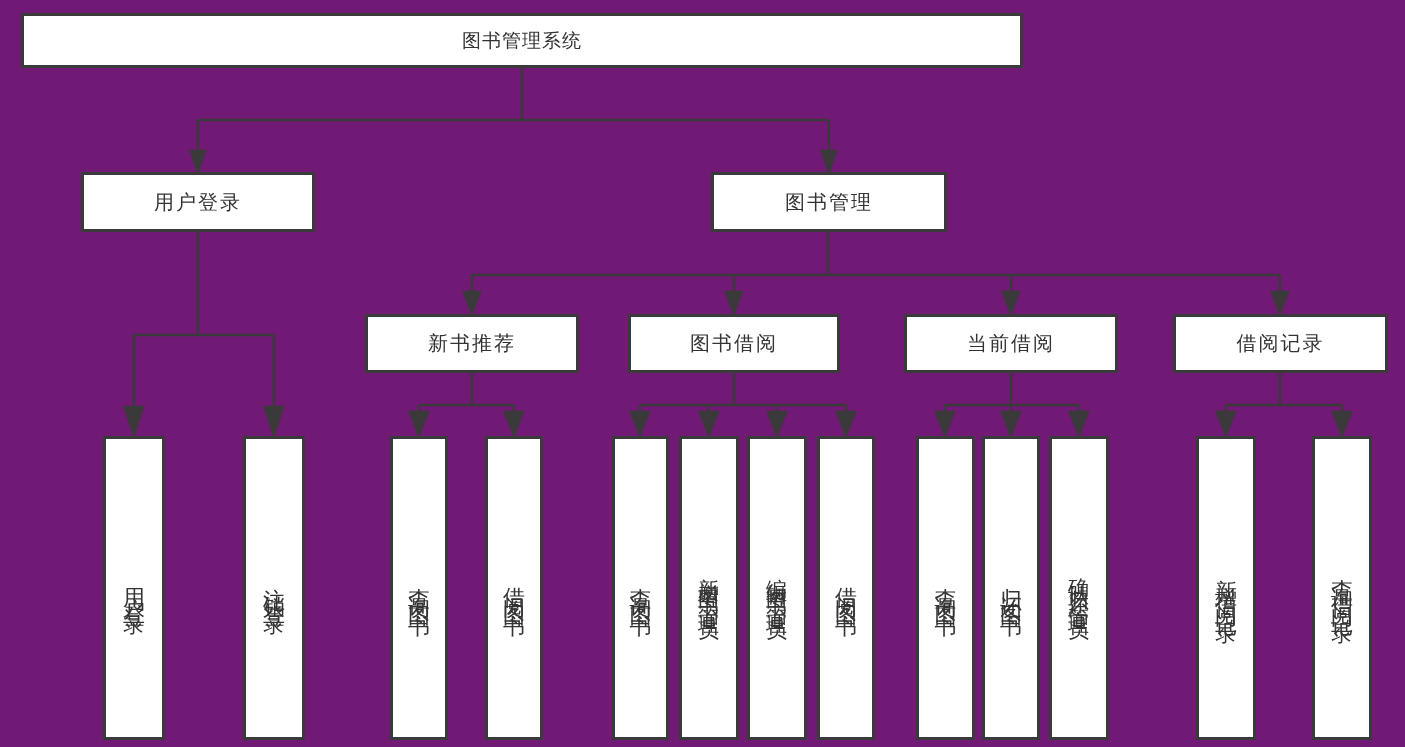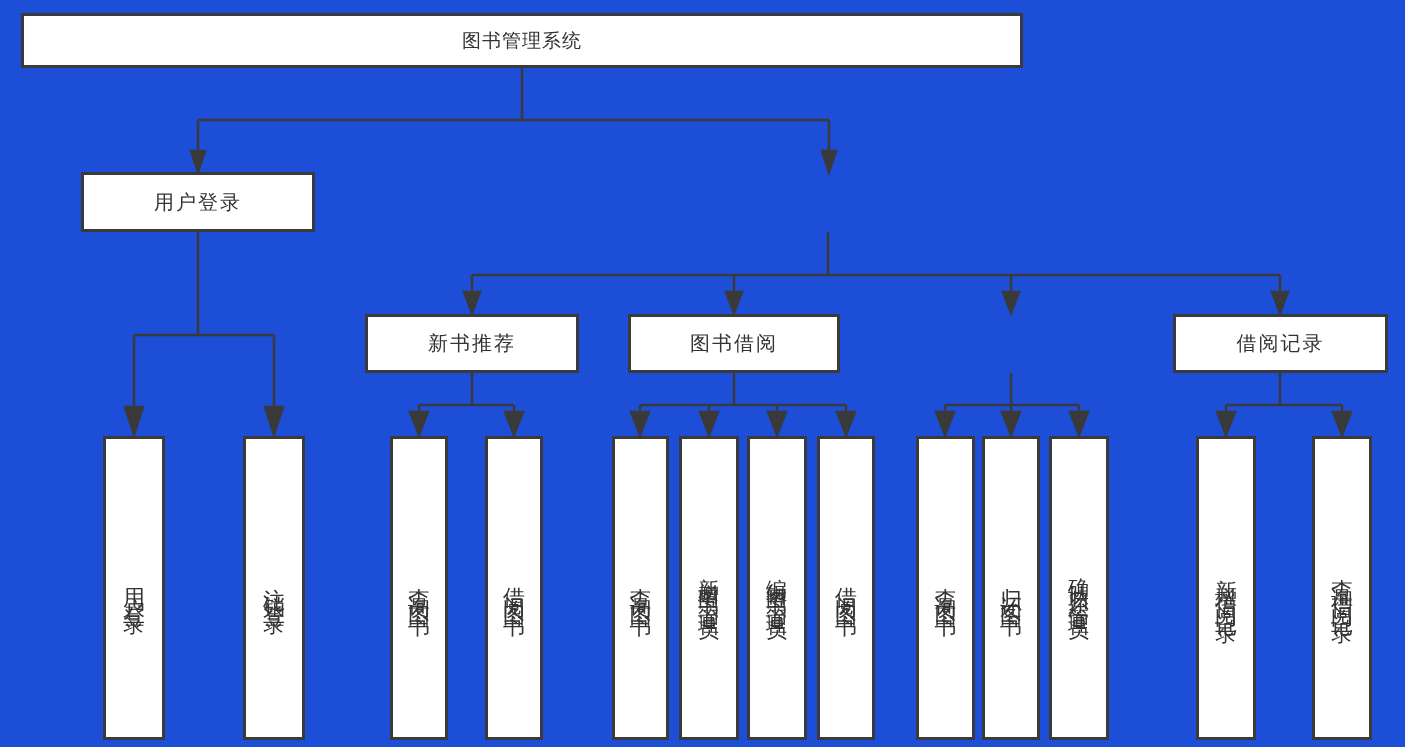--- a/index.html
+++ b/index.html
@@ -1,17 +1,17 @@
 <!DOCTYPE html>
 <html><head>
 <meta charset="utf-8">
 <style>
   html,body{margin:0;padding:0;background:#fff;}
   #stage{
-    position:relative;width:1405px;height:747px;background:#1d4ed8;
+    position:relative;width:1405px;height:747px;background:#701a75;
     font-family:"Liberation Sans","DejaVu Sans",sans-serif;overflow:hidden;
   }
   #wires{position:absolute;left:0;top:0;width:1405px;height:747px;}
   .box{
     position:absolute;box-sizing:border-box;border:3px solid #3a3a3a;background:#ffffff;
     display:flex;align-items:center;justify-content:center;color:#333333;
   }
   .hlabel{font-size:20px;letter-spacing:2px;white-space:nowrap;}
   .root .hlabel{font-size:19px;letter-spacing:1px;}
   .vtext{
@@ -75,26 +75,32 @@
     </g>
   </svg>
 
   <div class="box root" style="left:21px;top:13px;width:1002px;height:55px;">
     <span class="hlabel">图书管理系统</span>
   </div>
 
   <div class="box" style="left:81px;top:172px;width:234px;height:60px;">
     <span class="hlabel">用户登录</span>
   </div>
+  <div class="box" style="left:711px;top:172px;width:236px;height:60px;">
+    <span class="hlabel">图书管理</span>
+  </div>
 
   <div class="box" style="left:365px;top:314px;width:214px;height:59px;">
     <span class="hlabel">新书推荐</span>
   </div>
   <div class="box" style="left:628px;top:314px;width:212px;height:59px;text-align:center;">
     <span class="hlabel">图书借阅</span>
+  </div>
+  <div class="box" style="left:904px;top:314px;width:214px;height:59px;">
+    <span class="hlabel">当前借阅</span>
   </div>
   <div class="box" style="left:1173px;top:314px;width:215px;height:59px;">
     <span class="hlabel">借阅记录</span>
   </div>
 
   <div class="box leaf" style="left:103px;top:436px;width:62px;height:304px;">
     <span class="vtext">用户登录</span>
   </div>
   <div class="box leaf" style="left:243px;top:436px;width:62px;height:304px;">
     <span class="vtext">注销登录</span>

